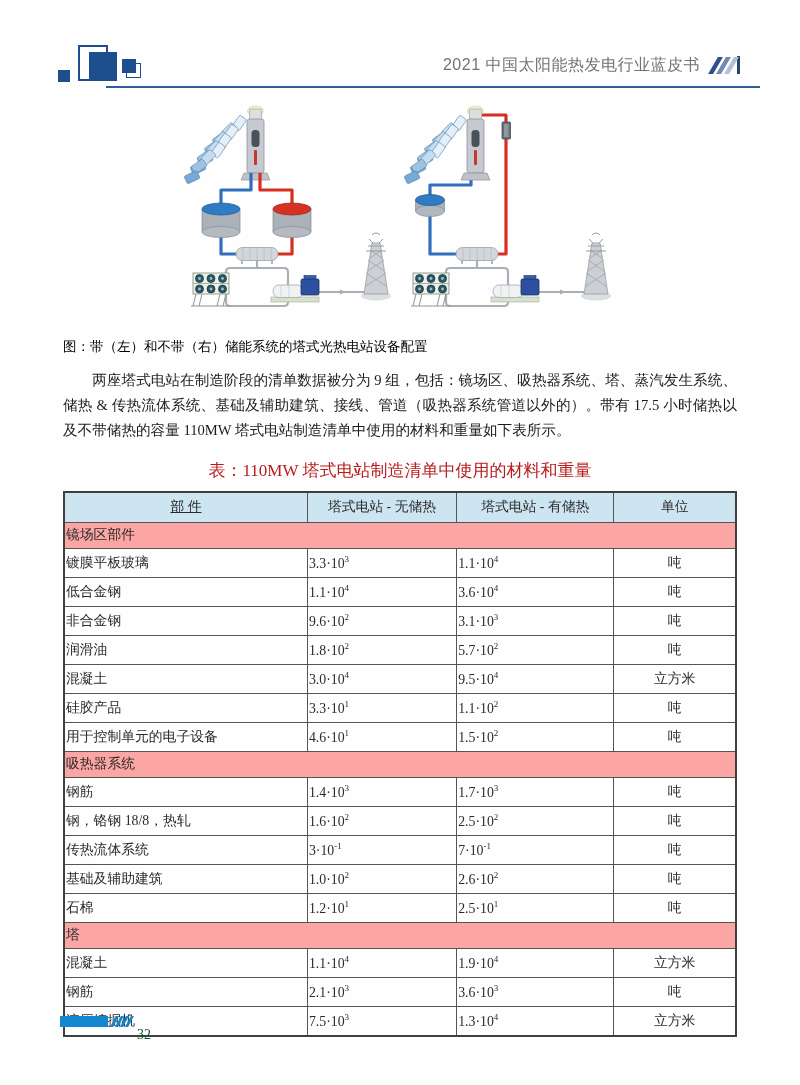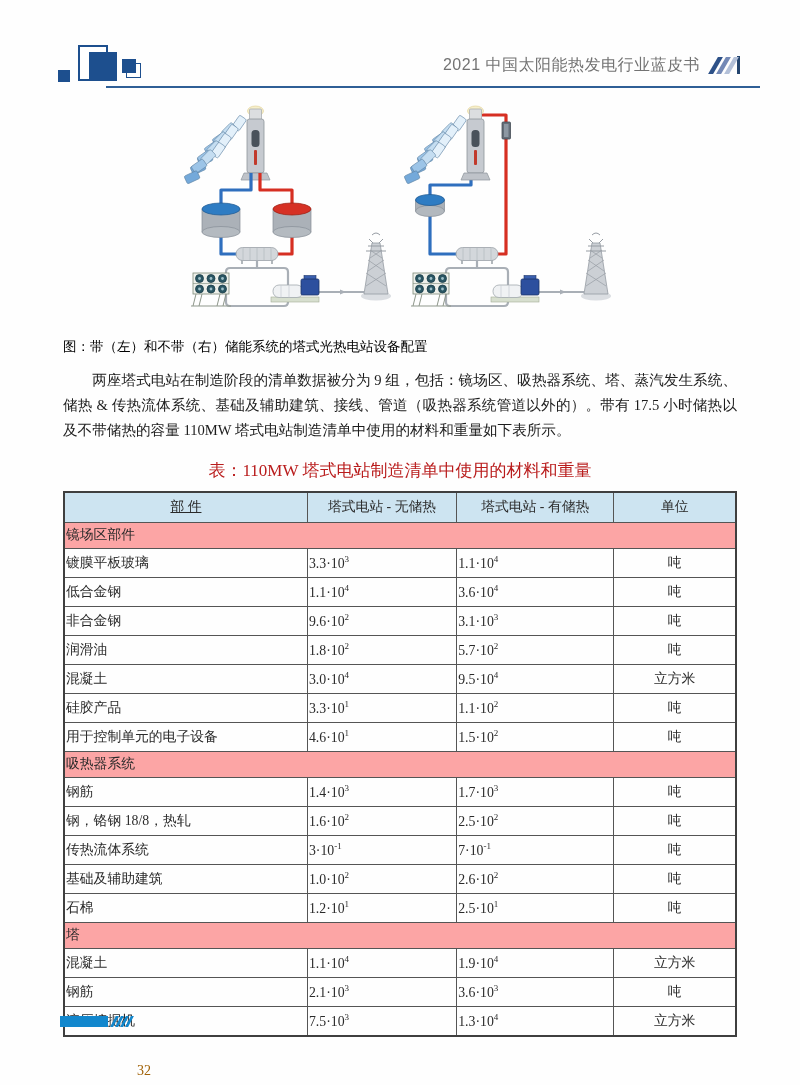--- a/index.html
+++ b/index.html
@@ -45,21 +45,21 @@
   .col0{width:36.4%;text-decoration:underline;}.col1{width:22.2%;}.col2{width:23.4%;}.col3{width:18%;}
   td.section-cell{height:23px;background:#fca5a5;text-align:left;margin-left:12px;}
   td.comp-cell{height:26px;text-align:left;}
   td.num-cell{height:26px;font-family:"Liberation Serif","DejaVu Serif",serif;}
   td.num-cell sup{font-size:9px;}
   td.unit-cell{height:26px;text-align:center;}
   
   .footer-bar{position:absolute;left:60px;top:1016px;width:48px;height:11px;background:#1287cd;}
   .fsl{position:absolute;top:1016px;width:2.6px;height:11px;background:#1287cd;transform:skewX(-28deg);}
   .fsl.f1{left:113px;}.fsl.f2{left:118px;}.fsl.f3{left:123px;}.fsl.f4{left:128px;}
-  .page-num{position:absolute;left:137px;top:1063px;font-size:14px;color:#a16207;}
+  .page-num{position:absolute;left:137px;top:1027px;font-size:14px;color:#14532d;}
   svg{display:block;}
 </style>
 </head>
 <body>
 
 <div class="page">
 
   <div>
     <div>
       <div class="sq sq-outline-big"></div>

